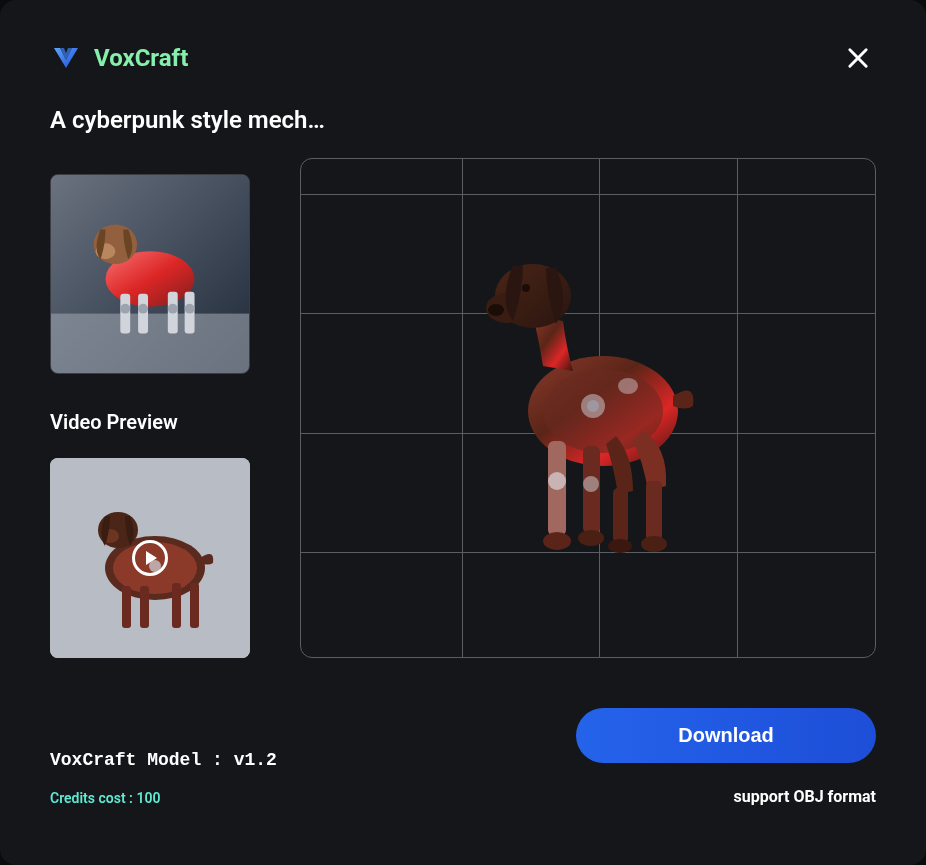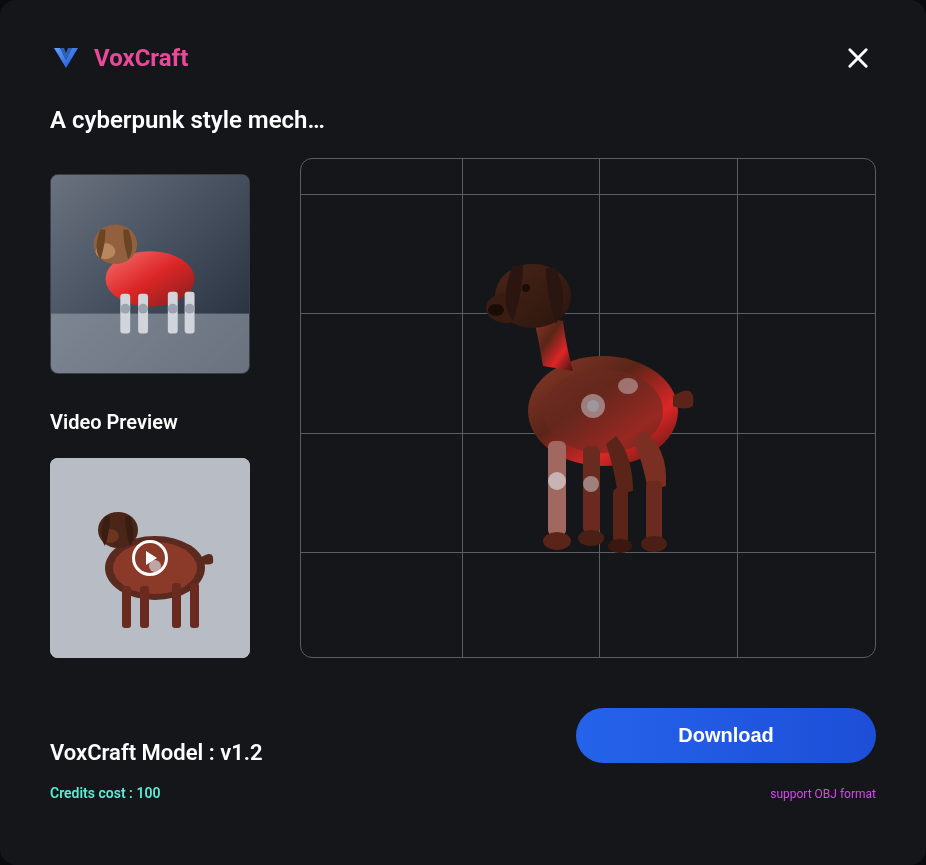--- a/index.html
+++ b/index.html
@@ -39,21 +39,21 @@
       align-items: center;
       gap: 12px;
     }
 
     .logo-icon {
       width: 32px;
       height: 32px;
     }
 
     .logo-text {
-      color: #ec4899;
+      color: #86efac;
       font-size: 24px;
       font-weight: 700;
     }
 
     .close-btn {
       background: none;
       border: none;
       cursor: pointer;
       padding: 4px;
       display: flex;
@@ -185,22 +185,23 @@
     }
 
     .footer-left {
       display: flex;
       flex-direction: column;
       gap: 20px;
     }
 
     .model-version {
       color: white;
-      font-size: 22px;
+      font-size: 18px;
       font-weight: 600;
+      font-family: Liberation Mono, monospace;
     }
 
     .credits-cost {
       color: #5eead4;
       font-size: 14px;
       font-weight: 600;
     }
 
     .footer-right {
       display: flex;
@@ -215,23 +216,23 @@
       border: none;
       border-radius: 28px;
       padding: 16px 60px;
       font-size: 20px;
       font-weight: 600;
       cursor: pointer;
       min-width: 300px;
     }
 
     .format-support {
-      color: #d946ef;
-      font-size: 12px;
-      font-weight: 400;
+      color: #ffffff;
+      font-size: 16px;
+      font-weight: 700;
     }
   </style>
 </head>
 <body>
 
 <div class="modal">
   <div class="header">
     <div class="logo-section">
       <div class="logo-icon">
         <svg viewBox="0 0 32 32" width="32" height="32">

